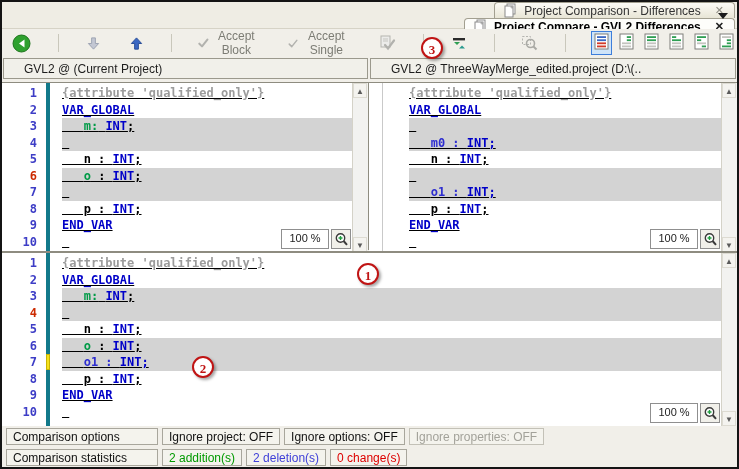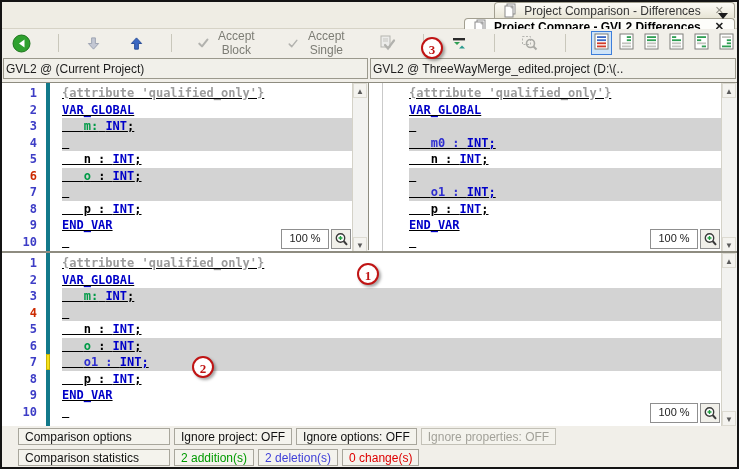--- a/index.html
+++ b/index.html
@@ -22,21 +22,21 @@
            padding-left:6px;gap:20px;box-sizing:border-box;background:#f1efe9;}
   .tbtn{display:flex;align-items:center;gap:4px;border:1px solid transparent;background:none;padding:2px 3px;
         font-family:"Liberation Sans",sans-serif;font-size:12px;color:#3c3c3c;cursor:default;}
   .tbtn.dis{color:#7c7c74;}
   .tsep{width:1px;height:18px;background:#c9c7bb;margin:0 3px;}
   .vgroup{display:flex;gap:4px;margin-left:2px;}
   .vbtn{border:1px solid transparent;background:none;padding:1px;}
   .vbtn.sel{border:1px solid #3d7edb;background:#cfe4f8;}
   
   .phead{position:absolute;top:56px;height:21px;background:#f1f0ea;border:1px solid #9b998d;
-         font-size:12px;color:#1d1d1d;line-height:20px;padding-left:2px;box-sizing:border-box;
+         font-size:12px;color:#1d1d1d;line-height:20px;padding-left:20px;box-sizing:border-box;
          white-space:nowrap;overflow:hidden;}
   
   .pane{position:absolute;background:#fff;border-top:1px solid #8e8c80;overflow:hidden;}
   .nums{position:absolute;left:0;top:2px;width:40px;}
   .ln{height:16.5px;line-height:16.5px;text-align:right;padding-right:5px;
       font-family:"DejaVu Sans Mono","Liberation Mono",monospace;font-weight:bold;font-size:12px;color:var(--lnum);}
   .ln.red{color:var(--lnumred);}
   .tealbar{position:absolute;left:44px;top:0;bottom:0;width:4px;background:var(--teal);}
   .marginline{position:absolute;left:13px;top:0;bottom:0;width:1px;background:#c9c9c9;}
   .lines{position:absolute;top:2px;}
@@ -51,21 +51,21 @@
   .sbtn{position:absolute;left:0;width:14px;height:15px;background:#f4f3ef;color:#5a5a5a;font-size:8px;
         text-align:center;line-height:15px;border:1px solid #dddbd2;box-sizing:border-box;}
   .sbtn.up{top:0;} .sbtn.dn{bottom:0;}
   
   .zoomctl{position:absolute;right:17px;bottom:3px;display:flex;align-items:center;}
   .zoombox{width:46px;height:18px;border:1px solid #8f8f8f;background:#fff;font-size:11px;color:#222;
            text-align:center;line-height:17px;font-family:"Liberation Sans",sans-serif;}
   .zoombtn{width:20px;height:20px;border:1px solid #8f8f8f;background:#f1f0ea;margin-left:2px;
            display:flex;align-items:center;justify-content:center;padding:0;}
   
-  .srow{position:absolute;left:0;width:735px;height:20px;background:#f1efe9;display:flex;align-items:center;gap:4px;padding-left:16px;box-sizing:border-box;}
+  .srow{position:absolute;left:0;width:735px;height:20px;background:#f1efe9;display:flex;align-items:center;gap:4px;padding-left:4px;box-sizing:border-box;}
   .scell{height:17px;line-height:16px;border:1px solid #a8a69c;background:#f4f3ed;font-size:12px;color:#111;
          padding:0 6px;box-sizing:border-box;white-space:nowrap;}
   .scell.lbl{width:152px;}
   .scell.dim{color:#a3a29a;border-color:#c3c1b7;}
   .scell.add{color:var(--statadd);} .scell.del{color:var(--statdel);} .scell.chg{color:var(--statchg);}
   
   .callout{position:absolute;width:22px;height:22px;border-radius:50%;background:#fff;border:2px solid #c01414;
            color:#c01414;font-size:13px;font-weight:bold;text-align:center;line-height:21px;box-sizing:border-box;
            box-shadow:2px 2px 3px rgba(0,0,0,.35);z-index:20;font-family:"Liberation Serif",serif;}
   .divline-v{position:absolute;left:366px;top:80px;width:1px;height:168px;background:#8e8c80;}

